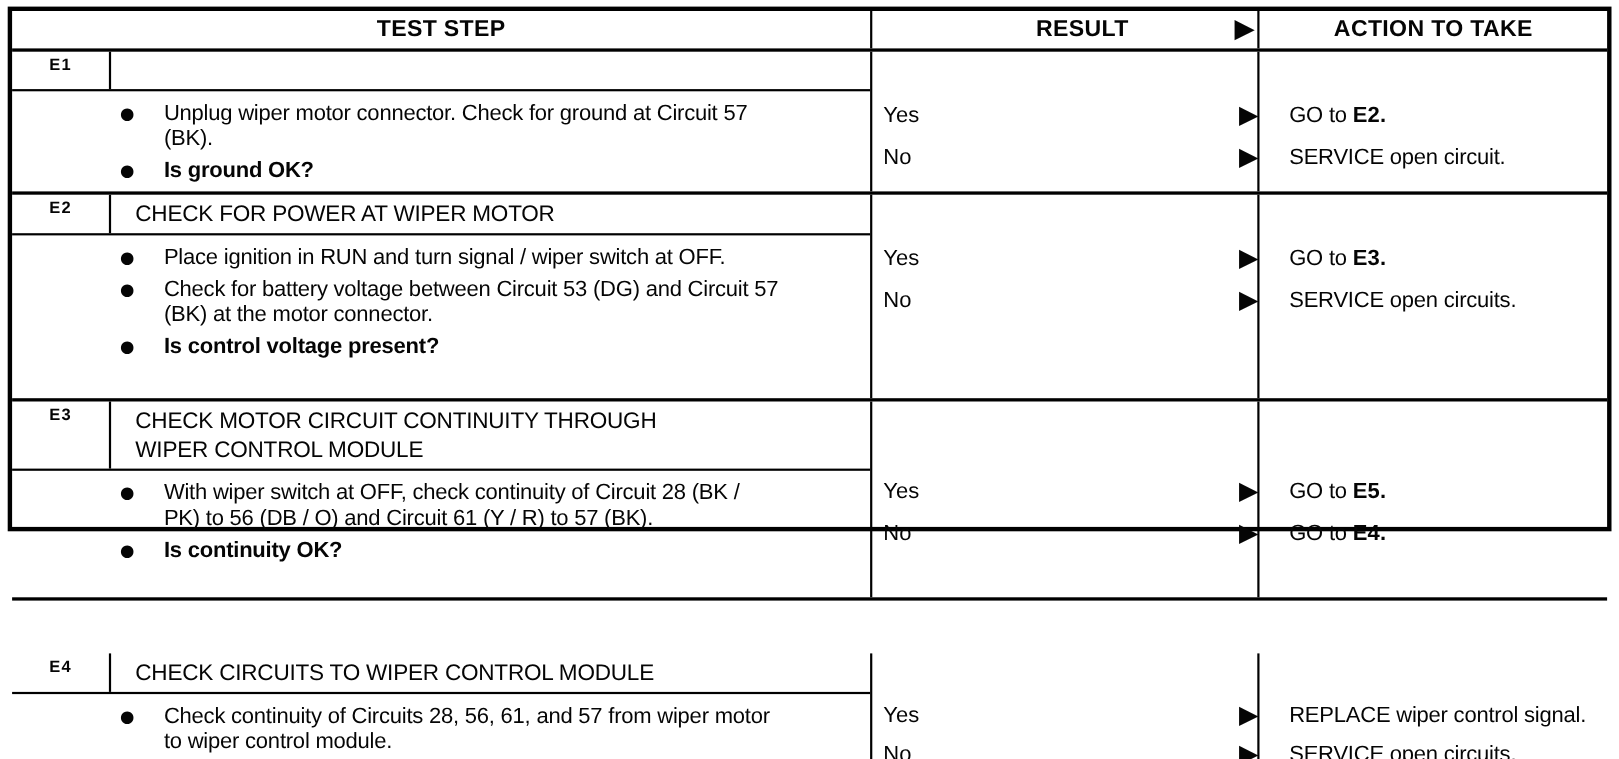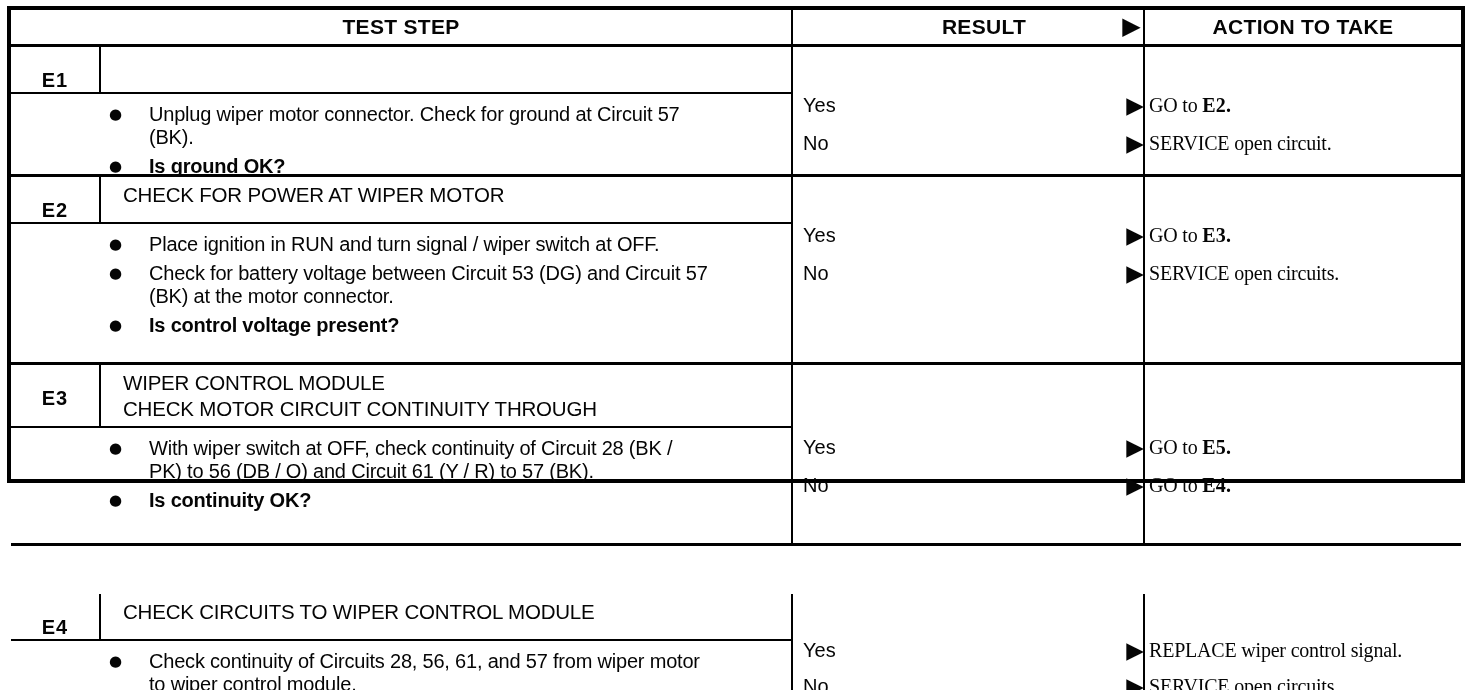--- a/index.html
+++ b/index.html
@@ -38,21 +38,21 @@
   }
   .section.last{border-bottom:none;flex:1 1 auto;margin-top:48px;}
   .col-test{border-right:2px solid #000;box-sizing:border-box;}
   .title-row{
     display:flex;align-items:stretch;border-bottom:2px solid #000;
     min-height:34px;
   }
   .id-cell{
     flex:0 0 88px;border-right:2px solid #000;
     display:flex;justify-content:center;
-    font-weight:bold;font-size:20px;padding-top:22px;letter-spacing:1px;
+    font-weight:bold;font-size:15px;padding-top:4px;letter-spacing:1px;
   }
   .title-text{
     padding:5px 6px 4px 22px;font-size:20.5px;line-height:26px;
     letter-spacing:-0.2px;
   }
   .title-text span{display:block;}
   .bullets{padding-top:9px;}
   .bullet{
     display:flex;align-items:flex-start;
     font-size:20px;line-height:23px;letter-spacing:-0.2px;
@@ -74,23 +74,22 @@
     content:"";position:absolute;left:350px;top:0;bottom:0;width:2px;background:#000;
   }
   .o-res{
     display:flex;align-items:center;justify-content:space-between;
     padding:0 1px 0 10px;font-size:20px;line-height:24px;
   }
   .o-res .arrow{
     font-family:"DejaVu Sans",sans-serif;font-size:23px;line-height:22px;
   }
   .o-act{
-    padding-left:4px;font-size:20px;line-height:24px;letter-spacing:-0.2px;
+    padding-left:27px;font-size:20px;line-height:24px;letter-spacing:-0.2px;
     max-width:280px;
-    font-family:Liberation Serif, serif;
   }
   .o-act b{letter-spacing:.2px;}
   
   .s0 .outcomes{padding-top:46px;}
   .s1 .outcomes{padding-top:46px;}
   .s2 .outcomes{padding-top:70px;}
   .s3 .outcomes{padding-top:44px;row-gap:12px;}
   
   .s0{height:127px;}
   .s1{height:185px;}
@@ -183,22 +182,22 @@
         <span>SERVICE open circuits.</span><b></b>
       </div>
     </div>
   </div>
 
   <div class="section s2">
     <div class="col-test">
       <div class="title-row">
         <div class="id-cell">E3</div>
         <div class="title-text">
+          <span>CHECK MOTOR CIRCUIT CONTINUITY THROUGH</span>
           <span>WIPER CONTROL MODULE</span>
-          <span>CHECK MOTOR CIRCUIT CONTINUITY THROUGH</span>
         </div>
       </div>
       <div class="bullets">
         <div class="bullet">
           <span class="dot">●</span>
           <span class="btext">With wiper switch at OFF, check continuity of Circuit 28 (BK / PK) to 56 (DB / O) and Circuit 61 (Y / R) to 57 (BK).</span>
         </div>
         <div class="bullet q">
           <span class="dot">●</span>
           <span class="btext">Is continuity OK?</span>

